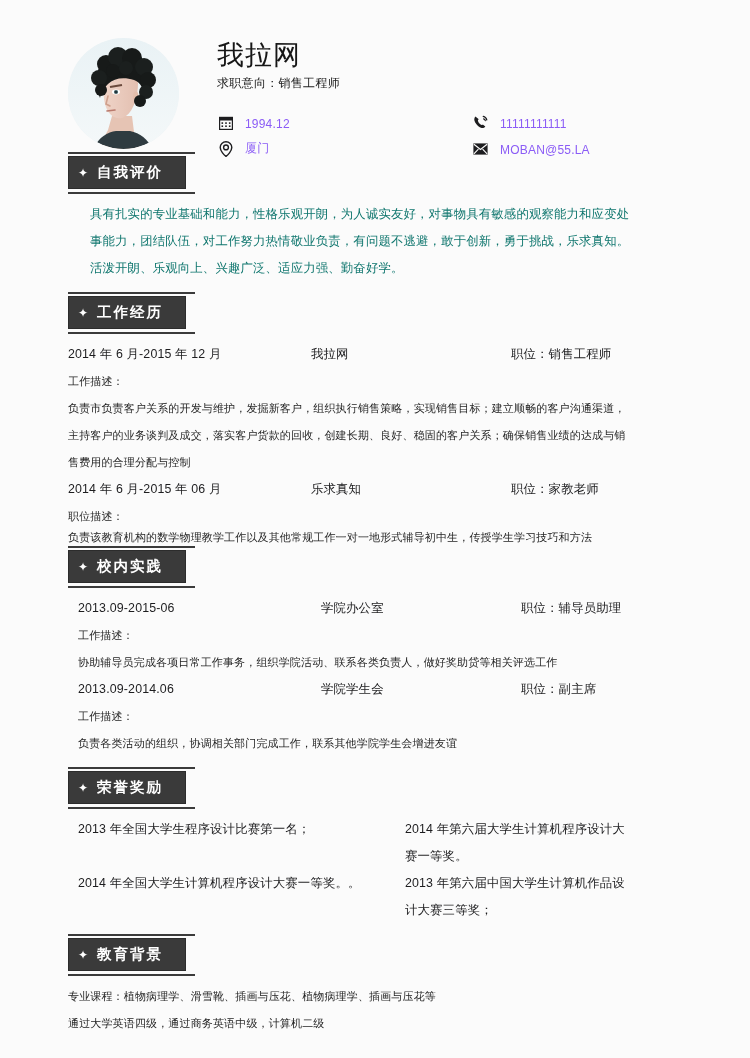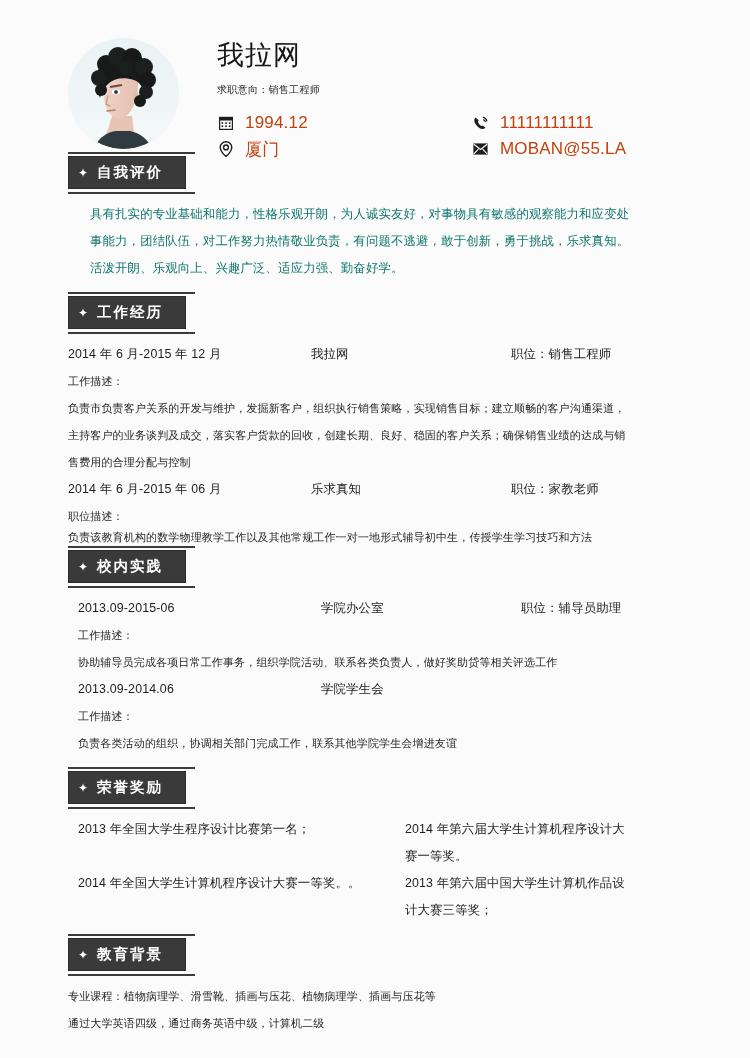--- a/index.html
+++ b/index.html
@@ -16,27 +16,27 @@
   .header { display:flex; align-items:flex-start; padding-top:38px; padding-left:13px; height:150px; }
   .avatar-wrap {
     width:111px; height:111px; border-radius:50%;
     overflow:hidden; flex:0 0 111px;
     background:#eef4f6;
     position:relative;
   }
   .avatar-photo { position:absolute; inset:0; }
   .hdr-right { margin-left:38px; flex:1; padding-top:2px; }
   .name { font-size:27px; font-weight:400; letter-spacing:1px; line-height:1.15; color:#161616; }
-  .objective { font-size:10px; margin-top:12px; color:#222; letter-spacing:.3px; }
+  .objective { font-size:12px; margin-top:4px; color:#222; letter-spacing:.3px; }
   .contact-grid {
     margin-top:13px; display:flex; flex-wrap:wrap; width:100%;
   }
   .contact-col { width:50%; }
   .contact-col:last-child { width:50%; padding-left:48px; }
-  .contact-row { display:flex; align-items:center; height:26px; font-size:17px; color:#c2410c; }
+  .contact-row { display:flex; align-items:flex-end; height:26px; font-size:12px; color:#8b5cf6; }
   .contact-row .ic { width:17px; height:17px; flex:0 0 17px; margin-right:11px; display:flex; align-items:center; justify-content:center; }
   .contact-row .ic svg { display:block; }
   .contact-val { letter-spacing:.2px; }
 
   
   .section { padding-left:13px; }
   .sec-head { position:relative; height:42px; margin-top:2px; }
   .sec-rule {
     position:absolute; left:0; width:130px; height:0;
     border-top:2px solid #3b3b3b;
@@ -279,20 +279,21 @@
           <span class="c-pos">职位：辅导员助理</span>
         </div>
         <div class="line">工作描述：</div>
         <div class="line">协助辅导员完成各项日常工作事务，组织学院活动、联系各类负责人，做好奖助贷等相关评选工作</div>
       </div>
 
       <div class="indent">
         <div class="row3">
           <span class="c-date">2013.09-2014.06</span>
           <span class="c-org">学院学生会</span>
+          <span class="c-pos">职位：副主席</span>
         </div>
         <div class="line">工作描述：</div>
         <div class="line">负责各类活动的组织，协调相关部门完成工作，联系其他学院学生会增进友谊</div>
       </div>
 
     </div>
   </div>
 
   <div class="sec-gap"></div>
 

